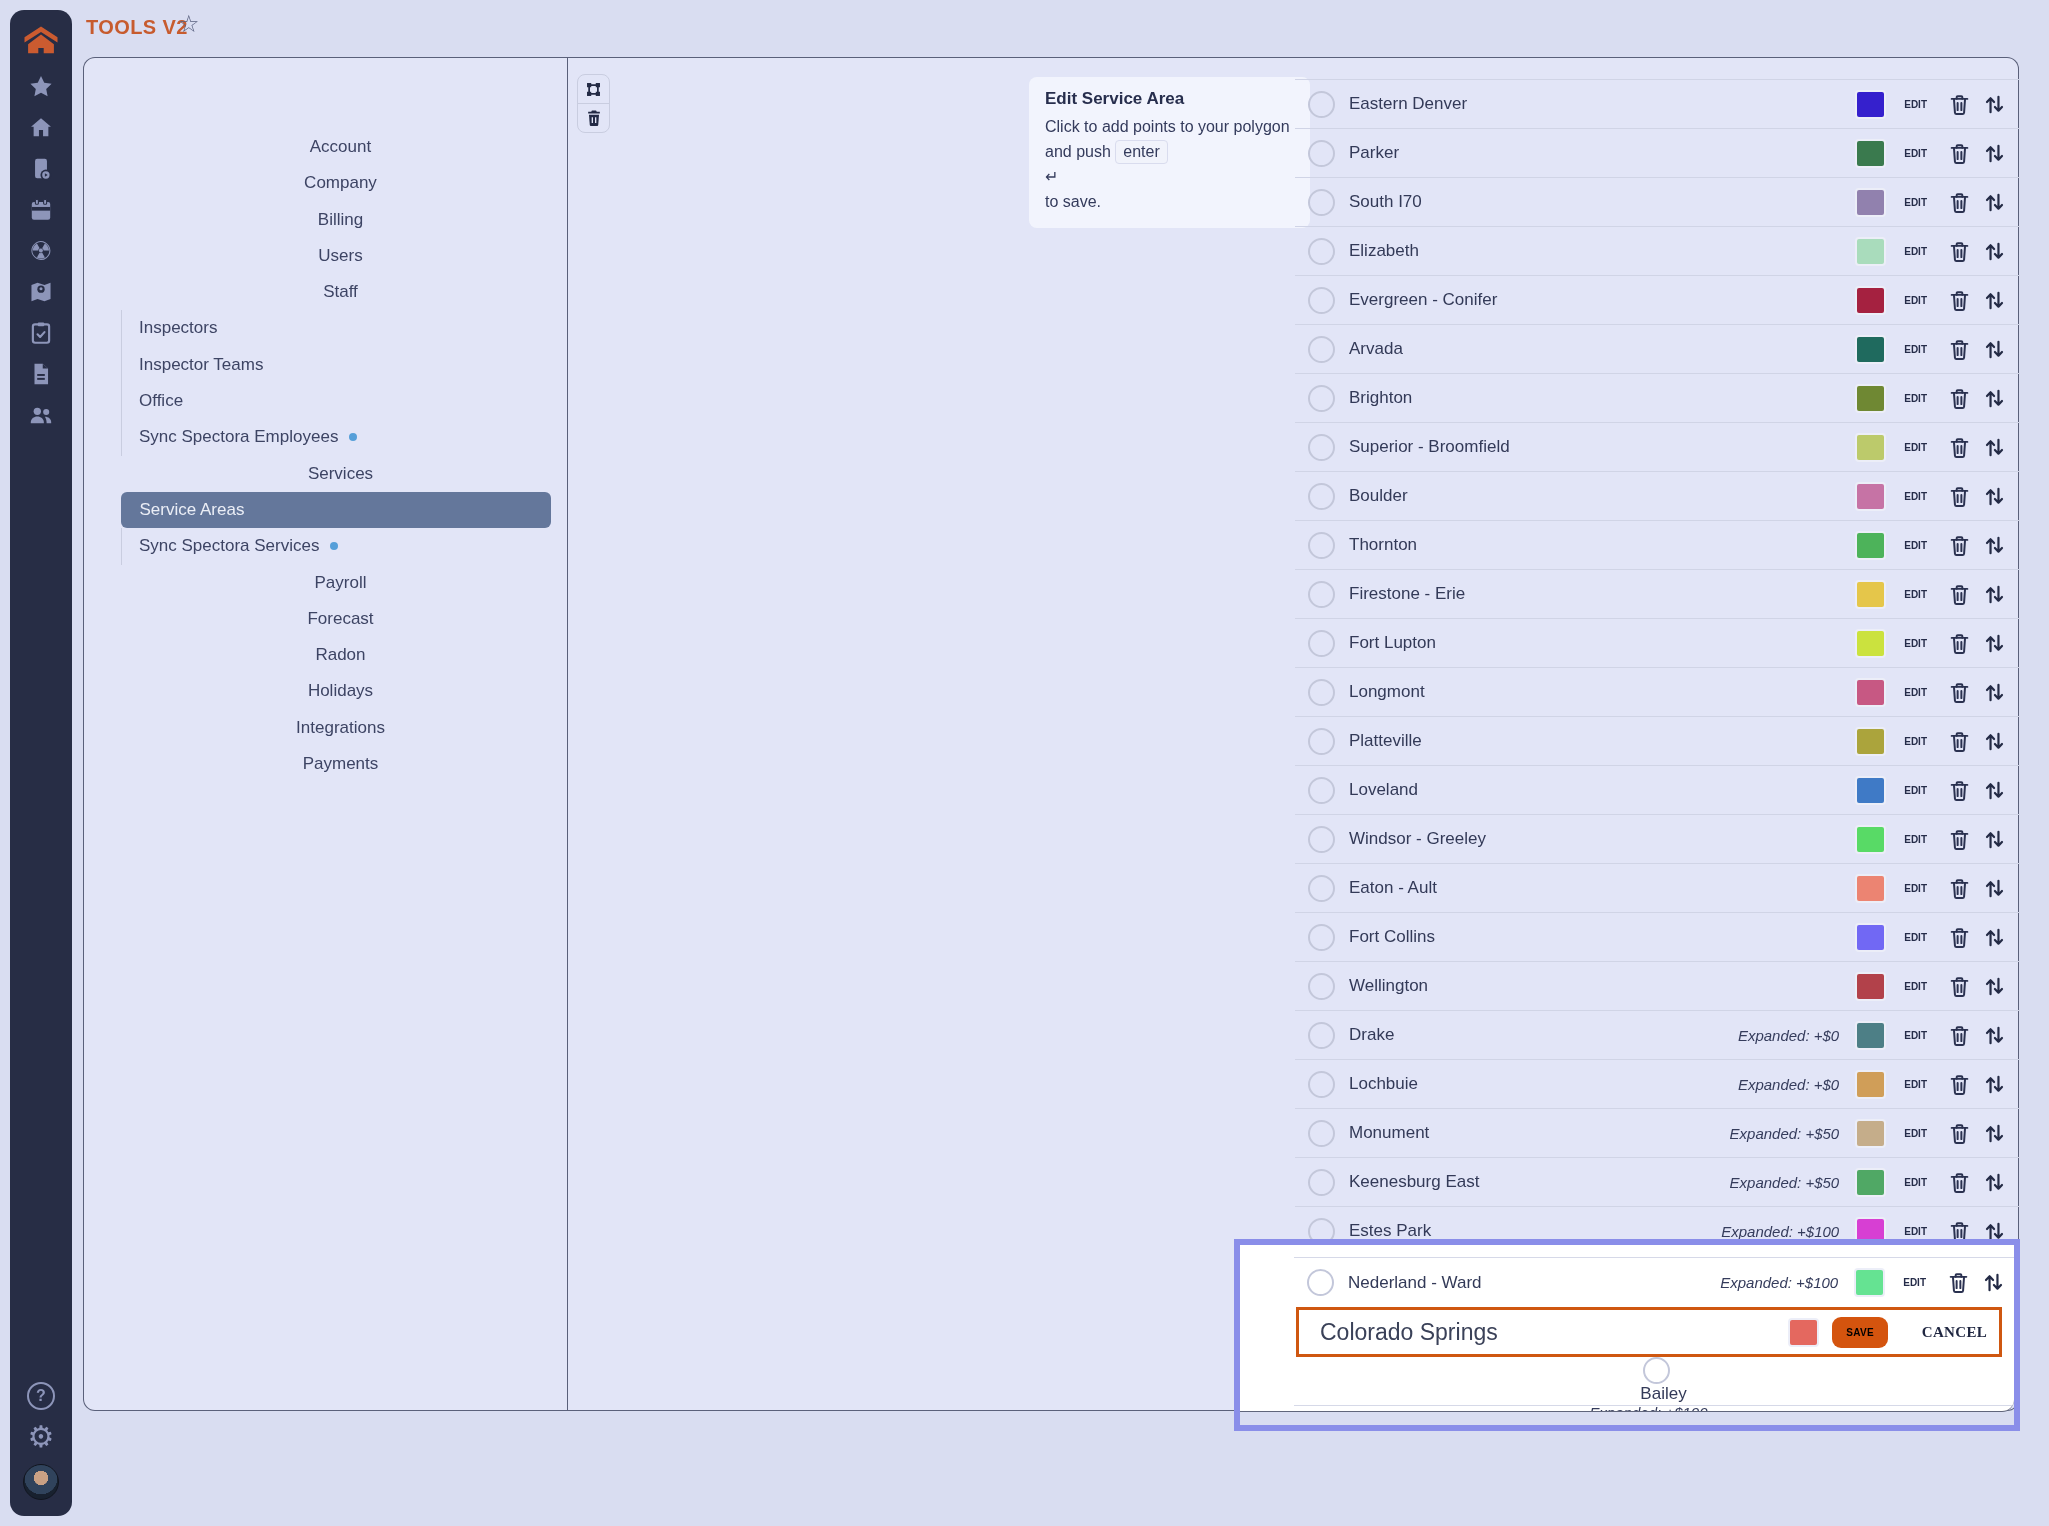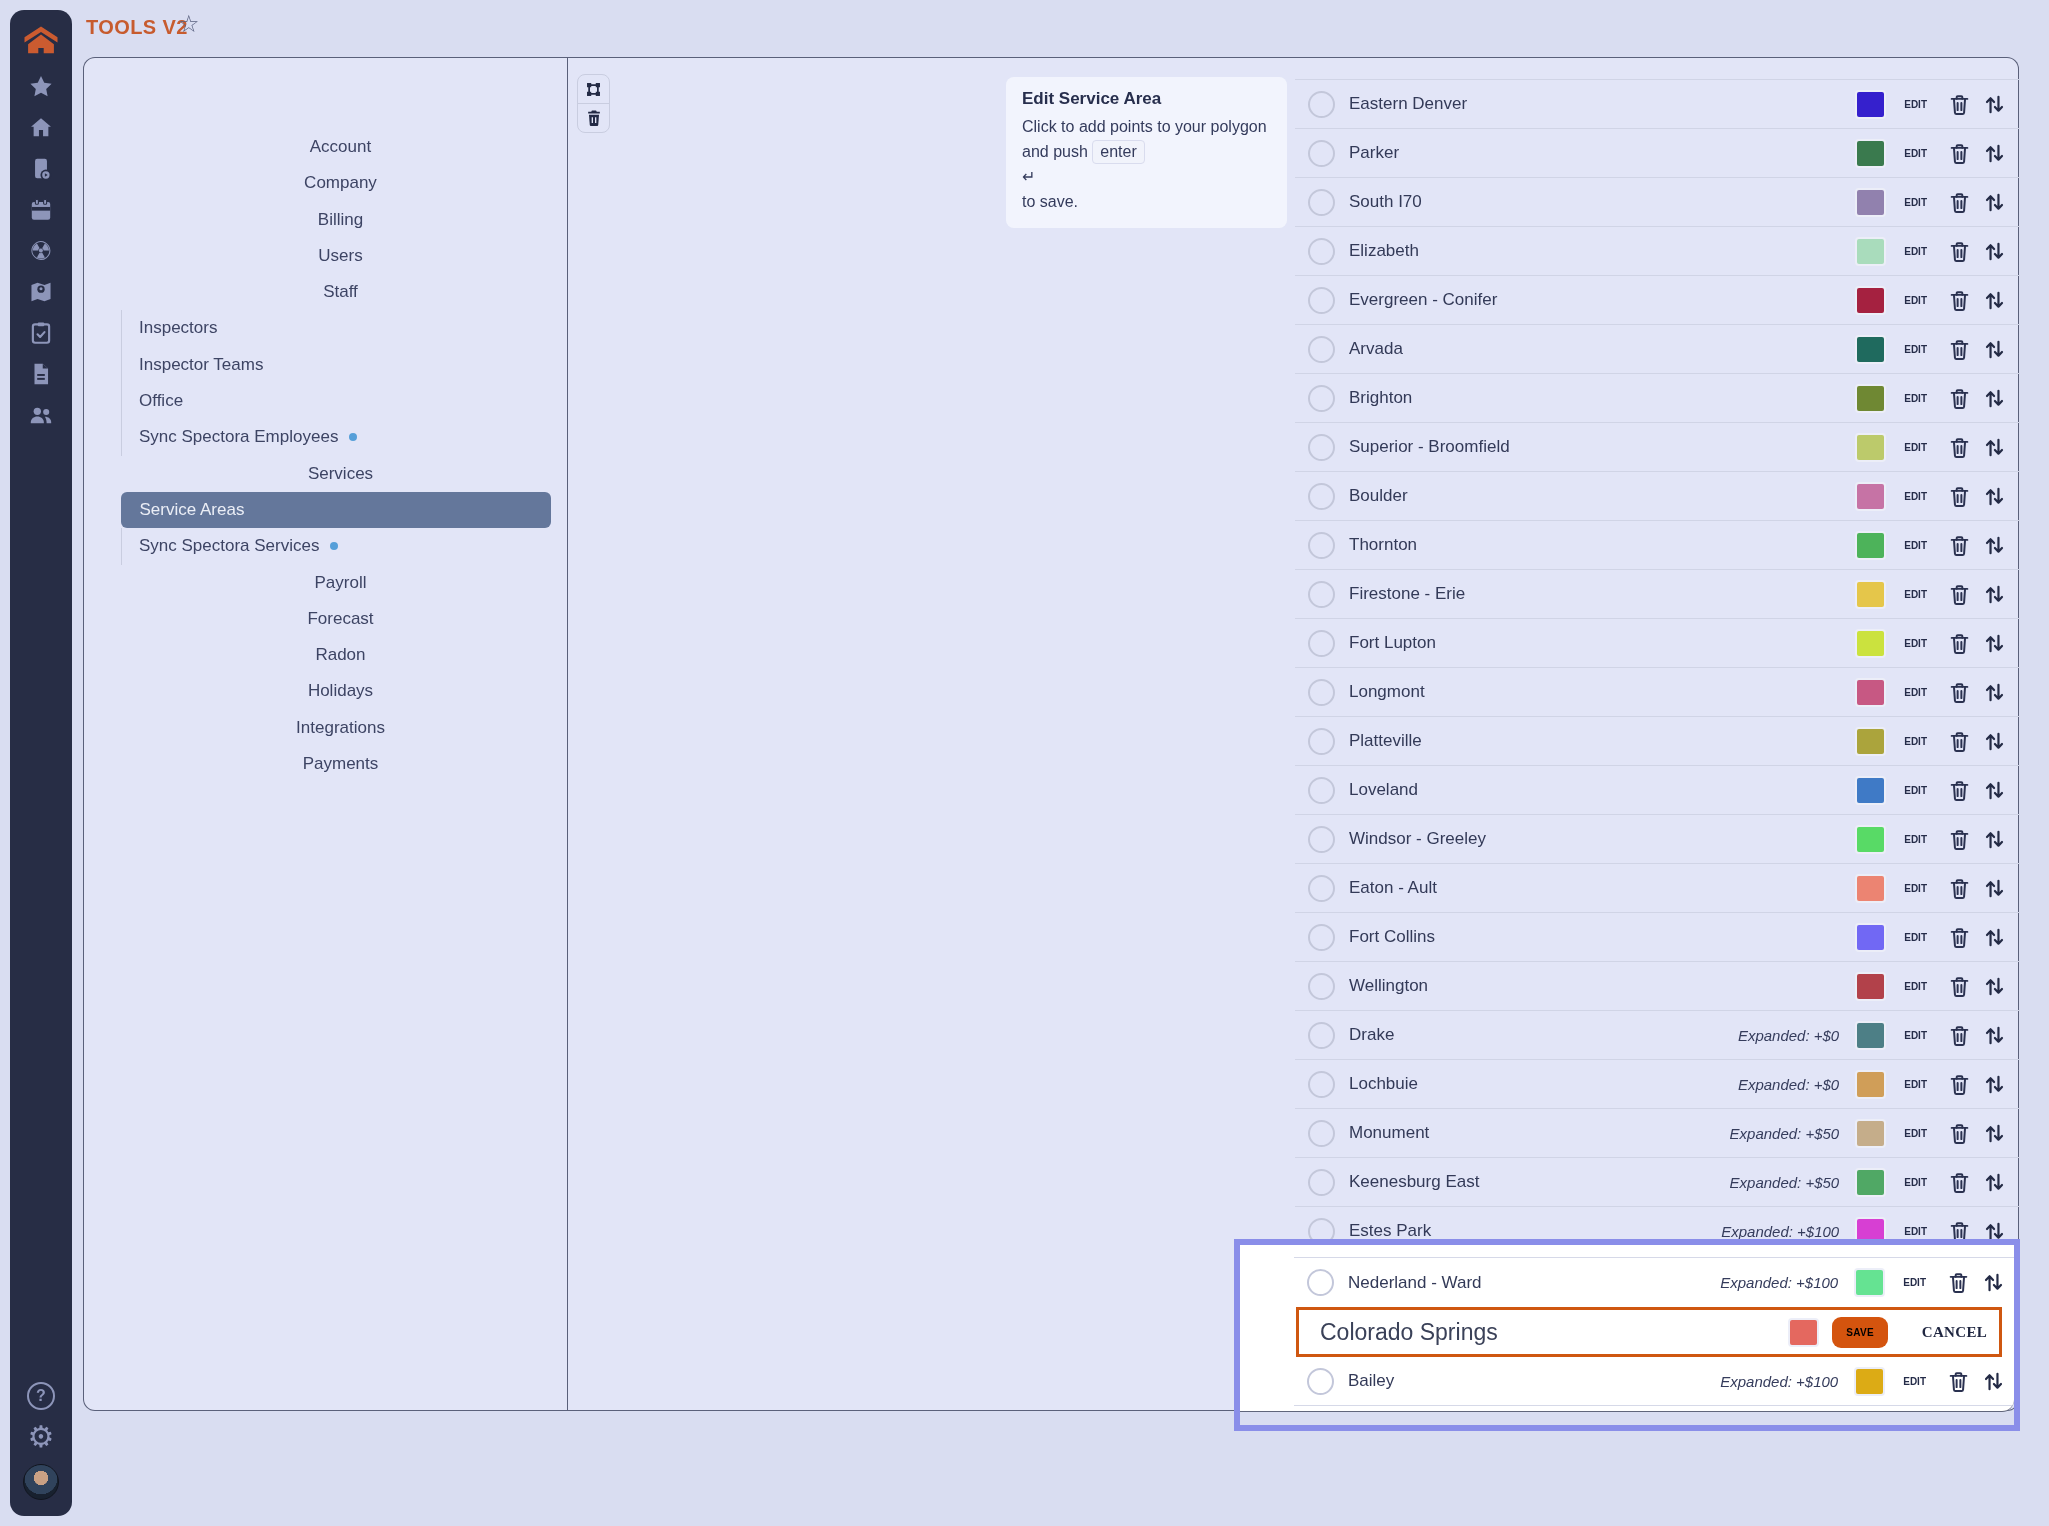--- a/index.html
+++ b/index.html
@@ -37,21 +37,21 @@
   .mi.lvl1{margin-left:37px;border-left:1.5px solid #c9cde0;padding-left:17px;}
   .mi.selected{background:#64779b;color:#ebeef6;border-left:none;padding-left:18.5px;margin-right:16px;border-radius:6px;}
   .dot{display:inline-block;width:8px;height:8px;border-radius:50%;background:#569fd9;margin-left:11px;vertical-align:1px;}
 
   
   .toolgroup{position:absolute;left:493px;top:16px;width:31px;border:1px solid #c9cde0;border-radius:8px;overflow:hidden;}
   .toolbtn{height:28px;display:flex;align-items:center;justify-content:center;cursor:pointer;background:transparent;}
   .toolbtn + .toolbtn{border-top:1px solid #c9cde0;}
 
   
-  .instr{position:absolute;left:922px;top:19px;width:281px;box-sizing:border-box;background:rgba(250,251,255,.7);
+  .instr{position:absolute;left:945px;top:19px;width:281px;box-sizing:border-box;background:rgba(250,251,255,.7);
          border-radius:8px;padding:12px 16px 14px 16px;}
   .instr .t{font-size:17px;font-weight:bold;color:#272e4d;margin-bottom:5px;}
   .instr .b{font-size:16px;color:#343b5c;line-height:25px;}
   .kbd{display:inline-block;background:#f1f3fb;border:1px solid #d9dcee;border-radius:4px;padding:0 7px;line-height:22px;}
 
   
   .list{position:absolute;left:1211px;top:21px;width:725px;border-top:1px solid #d0d4e6;}
   .row{height:49px;display:flex;align-items:center;padding:0 13px;border-bottom:1px solid #d0d4e6;box-sizing:border-box;}
   .radio{width:27px;height:27px;border:2px solid #c3c7da;border-radius:50%;box-sizing:border-box;flex:0 0 auto;cursor:pointer;}
   .rname{margin-left:14px;font-size:17px;color:#333a58;flex:1 1 auto;}
@@ -60,21 +60,21 @@
   .edit{font-size:10px;font-weight:bold;color:#252c49;margin:0 20px 0 18px;cursor:pointer;}
   .ibtn{width:25px;height:25px;display:flex;align-items:center;justify-content:center;cursor:pointer;flex:0 0 auto;}
   .ibtn.trash{margin-right:10px;}
 
   
   .overlay{position:absolute;left:1234px;top:1239px;width:786px;height:192px;border:6px solid #8a8ee9;box-sizing:border-box;}
   .white-panel{position:absolute;left:0;top:0;width:774px;height:167px;background:#ffffff;
                border-bottom:1px solid rgba(56,62,90,.8);border-bottom-right-radius:12px;box-sizing:border-box;overflow:hidden;}
   .white-panel .stub{height:12px;border-bottom:1px solid #d6d9e8;margin-left:54px;}
   .white-panel .row{margin-left:54px;border-bottom:none;padding-right:8px;}
-  .white-panel .row.bailey{border-bottom:1px solid #d6d9e8;}
+  .white-panel .row.bailey{border-bottom:1px solid #d6d9e8;flex-direction:column;}
   .edit-row{margin:0 12px 0 56px;height:50px;border:3px solid #cf5710;box-sizing:border-box;display:flex;align-items:center;
             padding:0 12px 0 21px;background:#fff;}
   .edit-row .ename{flex:1 1 auto;font-size:23px;color:#3a4158;}
   .edit-row .swatch{margin-right:13px;}
   .save-btn{background:#d4540e;color:#000000;font-weight:bold;font-size:10px;border:none;border-radius:9px;
             padding:10px 14px;letter-spacing:.3px;cursor:pointer;font-family:inherit;margin-right:34px;}
   .cancel-btn{font-size:15px;font-weight:bold;color:#1f2640;letter-spacing:.3px;cursor:pointer;font-family:Liberation Serif, serif;}
 </style>
 </head>
 <body>

